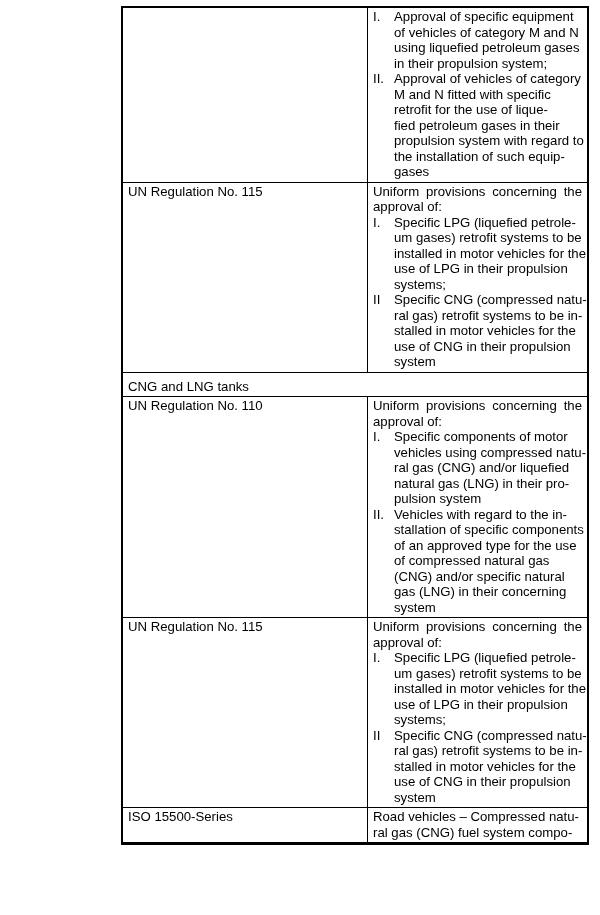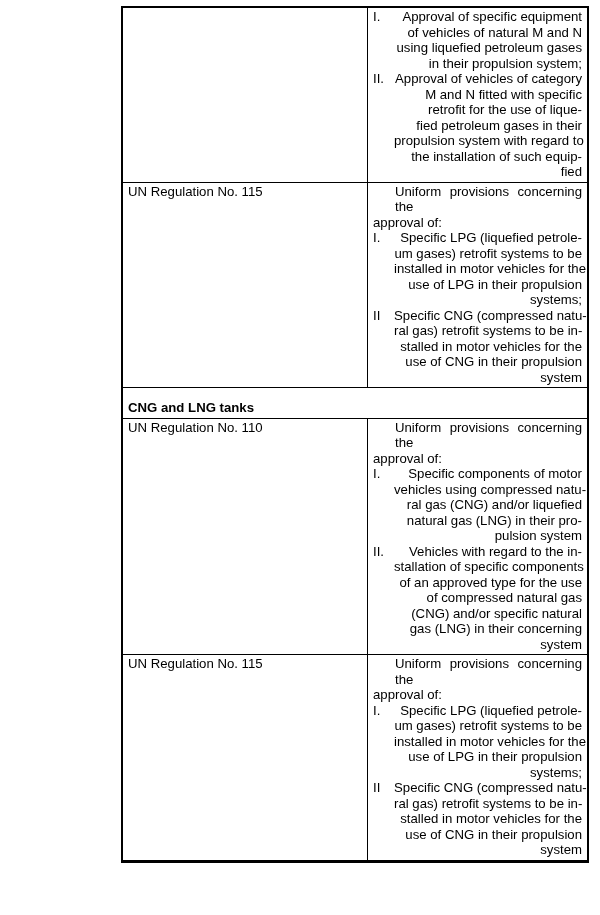--- a/index.html
+++ b/index.html
@@ -24,61 +24,60 @@
   }
   td.cell {
     border: 1px solid #000000;
     vertical-align: top;
     padding: 1px 5px 2px 5px;
     font-size: 13.2px;
     line-height: 15.5px;
     overflow: hidden;
   }
   td.left-cell { width: 234px; margin-top: 18px; }
-  td.section-cell { font-weight: bold; padding-top: 12px; padding-bottom: 2px; }
+  td.section-cell { font-weight: normal; padding-top: 6px; padding-bottom: 2px; }
   tr:last-child td { border-bottom: 3px solid #000000; }
   .line { white-space: nowrap; }
   .line.justified {
     white-space: normal;
     text-align: justify;
     text-align-last: justify;
-    margin-left: 22px;
   }
   .list-item { display: flex; }
   .marker { flex: 0 0 21px; white-space: nowrap; }
-  .item-lines { flex: 1 1 auto; min-width: 0; text-align: right; }
+  .item-lines { flex: 1 1 auto; min-width: 0; }
 </style>
 </head>
 <body>
 
 <div class="page">
   <table class="reg-table">
     <tbody>
         <tr class="row">
           <td class="cell left-cell"></td>
           <td class="cell right-cell">
             <div class="list-item">
               <div class="marker">I.</div>
               <div class="item-lines">
                 <div class="line">Approval of specific equipment</div>
-                <div class="line">of vehicles of natural M and N</div>
+                <div class="line">of vehicles of category M and N</div>
                 <div class="line">using liquefied petroleum gases</div>
                 <div class="line">in their propulsion system;</div>
               </div>
             </div>
             <div class="list-item">
               <div class="marker">II.</div>
               <div class="item-lines">
                 <div class="line">Approval of vehicles of category</div>
                 <div class="line">M and N fitted with specific</div>
                 <div class="line">retrofit for the use of lique-</div>
                 <div class="line">fied petroleum gases in their</div>
                 <div class="line">propulsion system with regard to</div>
                 <div class="line">the installation of such equip-</div>
-                <div class="line">fied</div>
+                <div class="line">gases</div>
               </div>
             </div>
           </td>
         </tr>
         <tr class="row">
           <td class="cell left-cell">UN Regulation No. 115</td>
           <td class="cell right-cell">
             <div class="line justified">Uniform provisions concerning the</div>
             <div class="line">approval of:</div>
             <div class="list-item">
@@ -155,15 +154,22 @@
               <div class="item-lines">
                 <div class="line">Specific CNG (compressed natu-</div>
                 <div class="line">ral gas) retrofit systems to be in-</div>
                 <div class="line">stalled in motor vehicles for the</div>
                 <div class="line">use of CNG in their propulsion</div>
                 <div class="line">system</div>
               </div>
             </div>
           </td>
         </tr>
+        <tr class="row">
+          <td class="cell left-cell">ISO 15500-Series</td>
+          <td class="cell right-cell">
+            <div class="line">Road vehicles – Compressed natu-</div>
+            <div class="line">ral gas (CNG) fuel system compo-</div>
+          </td>
+        </tr>
       </tbody>
   </table>
 </div>
 
 </body></html>

